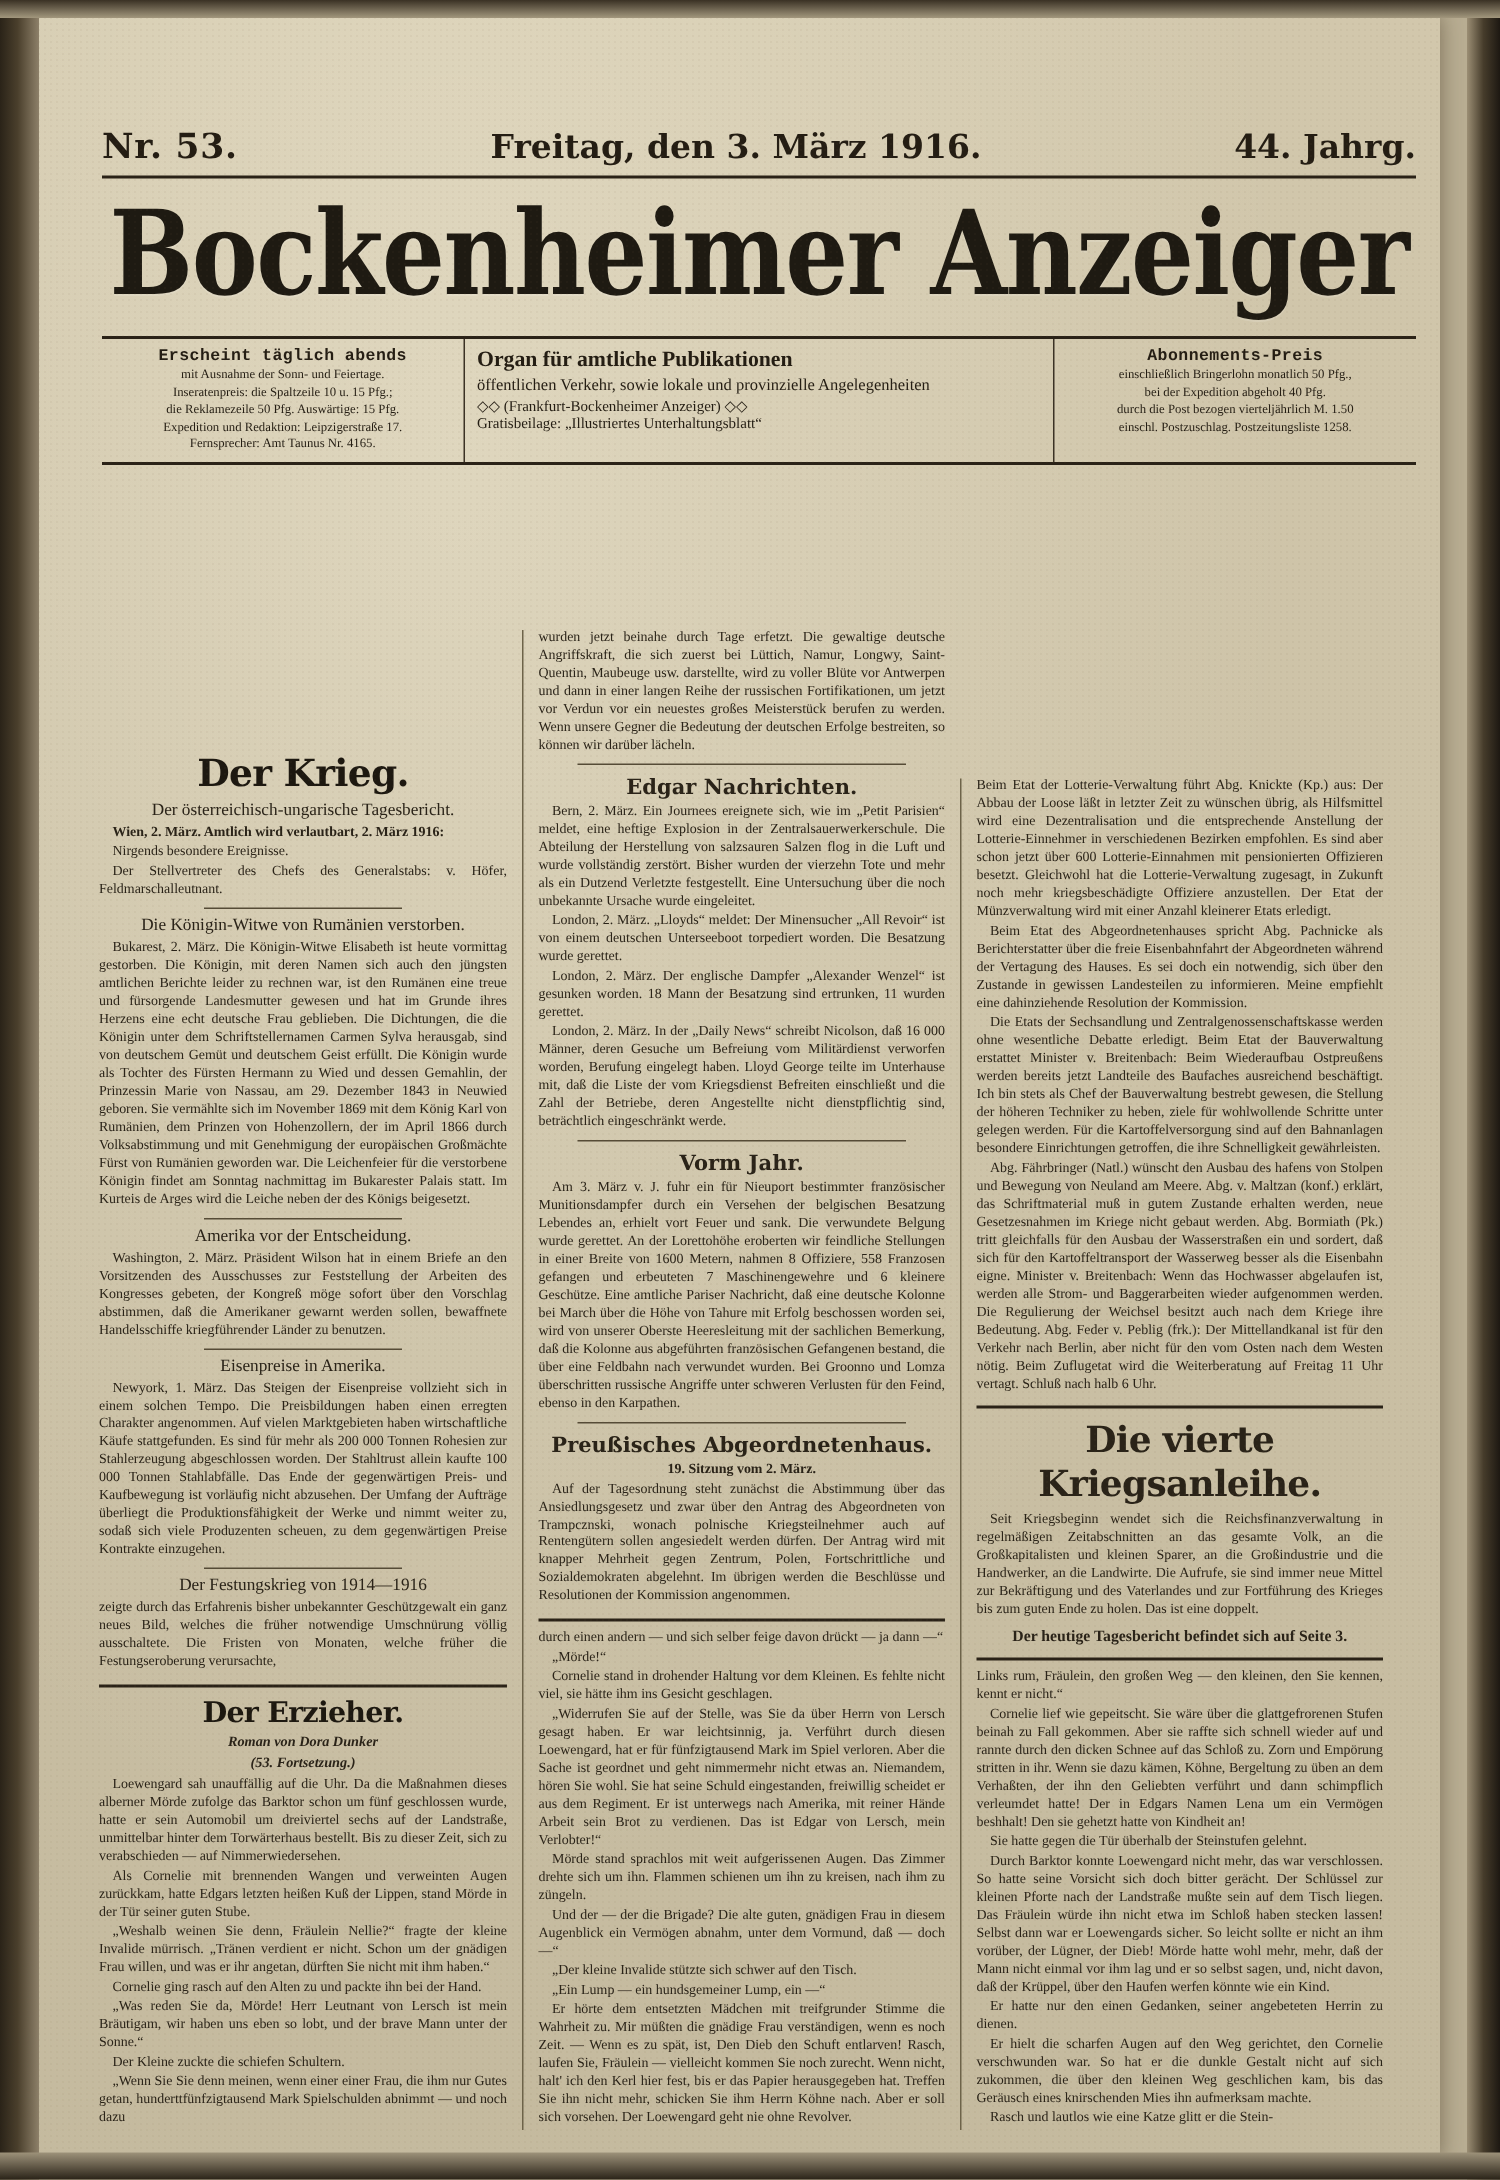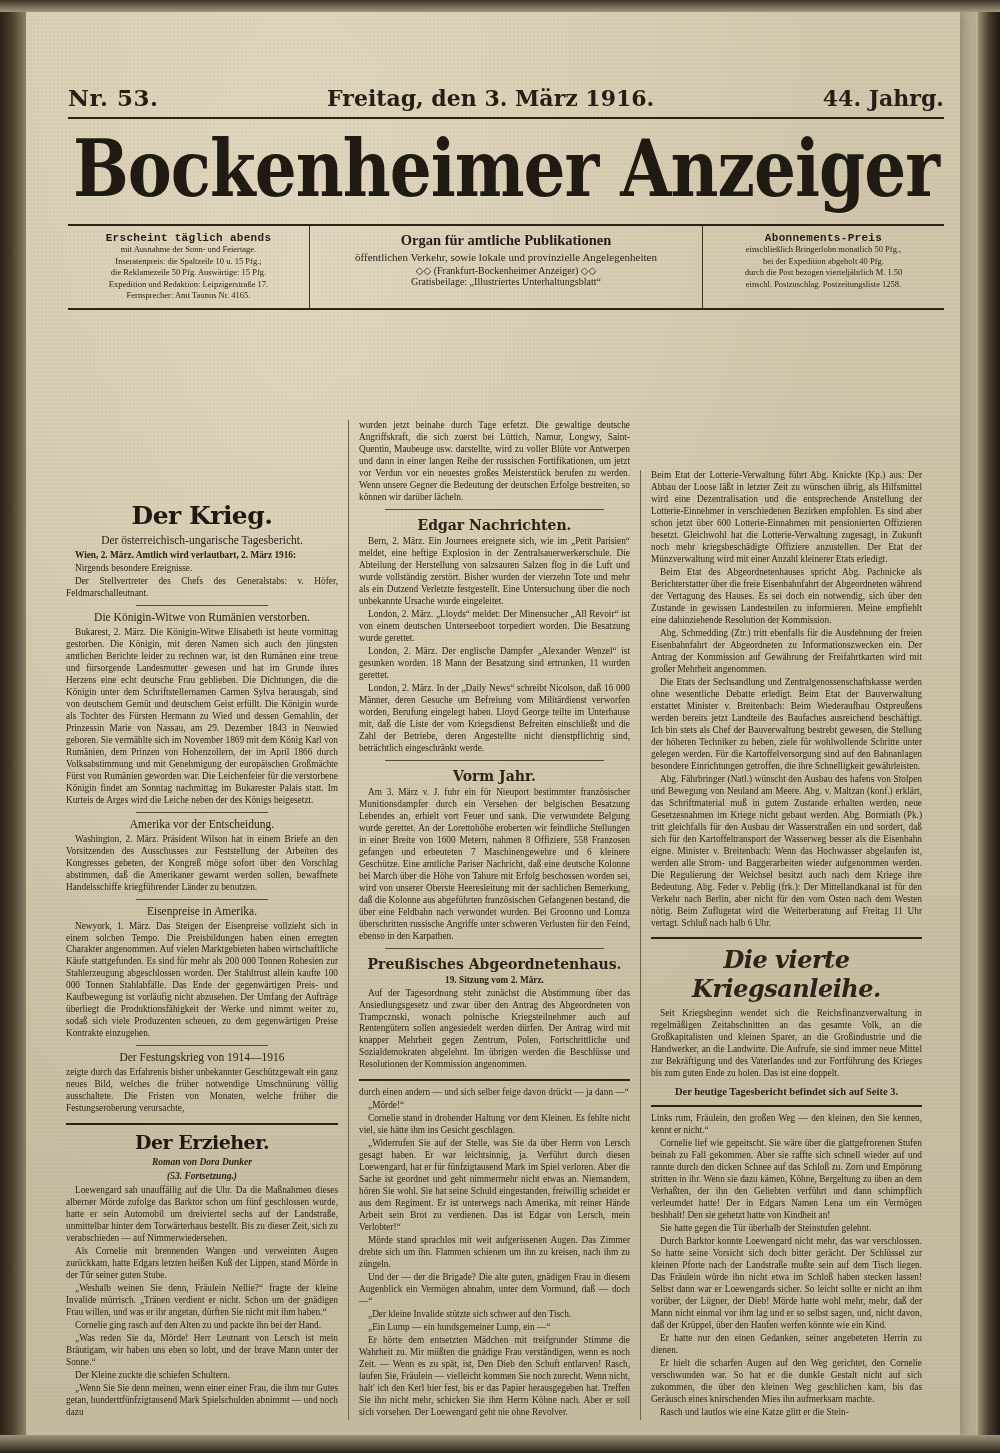--- a/index.html
+++ b/index.html
@@ -66,21 +66,21 @@
     transform-origin:center top;
   }
 
   .subbar{
     display:flex;border-top:2px solid #2a2217;border-bottom:2px solid #2a2217;
     margin-top:26px;
     color:#241d13;
   }
   .subbar .cell{padding:6px 8px;}
   .subbar .c1{width:225px;border-right:1px solid #3a3124;text-align:center;}
-  .subbar .c2{flex:1;border-right:1px solid #3a3124;text-align:center;}
+  .subbar .c2{flex:1;border-right:1px solid #3a3124;}
   .subbar .c3{width:225px;text-align:center;}
   .sb-title{font-size:11px;font-weight:bold;letter-spacing:.3px;font-family:Liberation Mono, monospace;}
   .sb-line{font-size:8.5px;line-height:1.35;}
   .c2 .big{font-size:14.5px;font-weight:bold;margin-bottom:2px;}
   .c2 .mid{font-size:11px;margin-bottom:2px;}
   .c2 .small{font-size:10px;}
 
   
   .cols{
     position:absolute;left:36px;top:350px;width:876px;height:1060px;
@@ -111,21 +111,21 @@
   .secthead{
     text-align:center;font-family:"DejaVu Serif",serif;font-weight:bold;
     font-size:14px;margin:7px 0 3px;
   }
   .rule-wide{height:2px;background:#2a2217;margin:8px 0 6px;}
   .date-line{font-weight:bold;font-size:9.3px;text-indent:9px;}
   .col-note{font-weight:bold;font-size:10.5px;text-align:center;margin-top:6px;}
   .serial-sub{text-align:center;font-size:9.5px;font-weight:bold;margin-bottom:4px;font-style:italic;}
   .big-head{
     text-align:center;font-family:"DejaVu Serif",serif;font-weight:bold;
-    font-size:24px;letter-spacing:-.5px;margin:4px 0 5px;font-style:italic;
+    font-size:24px;letter-spacing:-.5px;margin:4px 0 5px;
   }
   .noise{
     position:absolute;inset:0;pointer-events:none;
     background-image:radial-gradient(rgba(120,100,70,.12) 1px, transparent 1px);
     background-size:4px 4px;opacity:.5;
   }
 </style>
 </head>
 <body>
 
@@ -224,21 +224,20 @@
       <p>Mörde stand sprachlos mit weit aufgerissenen Augen. Das Zimmer drehte sich um ihn. Flammen schienen um ihn zu kreisen, nach ihm zu züngeln.</p>
       <p>Und der — der die Brigade? Die alte guten, gnädigen Frau in diesem Augenblick ein Vermögen abnahm, unter dem Vormund, daß — doch —“</p>
       <p>„Der kleine Invalide stützte sich schwer auf den Tisch.</p>
       <p>„Ein Lump — ein hundsgemeiner Lump, ein —“</p>
       <p>Er hörte dem entsetzten Mädchen mit treifgrunder Stimme die Wahrheit zu. Mir müßten die gnädige Frau verständigen, wenn es noch Zeit. — Wenn es zu spät, ist, Den Dieb den Schuft entlarven! Rasch, laufen Sie, Fräulein — vielleicht kommen Sie noch zurecht. Wenn nicht, halt' ich den Kerl hier fest, bis er das Papier herausgegeben hat. Treffen Sie ihn nicht mehr, schicken Sie ihm Herrn Köhne nach. Aber er soll sich vorsehen. Der Loewengard geht nie ohne Revolver.</p>
     </div>
 
     <div class="col">
       <p class="noind">Beim Etat der Lotterie-Verwaltung führt Abg. Knickte (Kp.) aus: Der Abbau der Loose läßt in letzter Zeit zu wünschen übrig, als Hilfsmittel wird eine Dezentralisation und die entsprechende Anstellung der Lotterie-Einnehmer in verschiedenen Bezirken empfohlen. Es sind aber schon jetzt über 600 Lotterie-Einnahmen mit pensionierten Offizieren besetzt. Gleichwohl hat die Lotterie-Verwaltung zugesagt, in Zukunft noch mehr kriegsbeschädigte Offiziere anzustellen. Der Etat der Münzverwaltung wird mit einer Anzahl kleinerer Etats erledigt.</p>
       <p>Beim Etat des Abgeordnetenhauses spricht Abg. Pachnicke als Berichterstatter über die freie Eisenbahnfahrt der Abgeordneten während der Vertagung des Hauses. Es sei doch ein notwendig, sich über den Zustande in gewissen Landesteilen zu informieren. Meine empfiehlt eine dahinziehende Resolution der Kommission.</p>
-      <p>Abg. Schmedding (Ztr.) tritt ebenfalls für die Ausdehnung der freien Eisenbahnfahrt der Abgeordneten zu Informationszwecken ein. Der Antrag der Kommission auf Gewährung der Freifahrtkarten wird mit großer Mehrheit angenommen.</p>
       <p>Die Etats der Sechsandlung und Zentralgenossenschaftskasse werden ohne wesentliche Debatte erledigt. Beim Etat der Bauverwaltung erstattet Minister v. Breitenbach: Beim Wiederaufbau Ostpreußens werden bereits jetzt Landteile des Baufaches ausreichend beschäftigt. Ich bin stets als Chef der Bauverwaltung bestrebt gewesen, die Stellung der höheren Techniker zu heben, ziele für wohlwollende Schritte unter gelegen werden. Für die Kartoffelversorgung sind auf den Bahnanlagen besondere Einrichtungen getroffen, die ihre Schnelligkeit gewährleisten.</p>
       <p>Abg. Fährbringer (Natl.) wünscht den Ausbau des hafens von Stolpen und Bewegung von Neuland am Meere. Abg. v. Maltzan (konf.) erklärt, das Schriftmaterial muß in gutem Zustande erhalten werden, neue Gesetzesnahmen im Kriege nicht gebaut werden. Abg. Bormiath (Pk.) tritt gleichfalls für den Ausbau der Wasserstraßen ein und sordert, daß sich für den Kartoffeltransport der Wasserweg besser als die Eisenbahn eigne. Minister v. Breitenbach: Wenn das Hochwasser abgelaufen ist, werden alle Strom- und Baggerarbeiten wieder aufgenommen werden. Die Regulierung der Weichsel besitzt auch nach dem Kriege ihre Bedeutung. Abg. Feder v. Peblig (frk.): Der Mittellandkanal ist für den Verkehr nach Berlin, aber nicht für den vom Osten nach dem Westen nötig. Beim Zuflugetat wird die Weiterberatung auf Freitag 11 Uhr vertagt. Schluß nach halb 6 Uhr.</p>
       <div class="rule-wide"></div>
       <div class="big-head">Die vierte Kriegsanleihe.</div>
       <p>Seit Kriegsbeginn wendet sich die Reichsfinanzverwaltung in regelmäßigen Zeitabschnitten an das gesamte Volk, an die Großkapitalisten und kleinen Sparer, an die Großindustrie und die Handwerker, an die Landwirte. Die Aufrufe, sie sind immer neue Mittel zur Bekräftigung und des Vaterlandes und zur Fortführung des Krieges bis zum guten Ende zu holen. Das ist eine doppelt.</p>
       <div class="col-note">Der heutige Tagesbericht befindet sich auf Seite 3.</div>
 
       <div class="rule-wide"></div>
       <p class="noind">Links rum, Fräulein, den großen Weg — den kleinen, den Sie kennen, kennt er nicht.“</p>
       <p>Cornelie lief wie gepeitscht. Sie wäre über die glattgefrorenen Stufen beinah zu Fall gekommen. Aber sie raffte sich schnell wieder auf und rannte durch den dicken Schnee auf das Schloß zu. Zorn und Empörung stritten in ihr. Wenn sie dazu kämen, Köhne, Bergeltung zu üben an dem Verhaßten, der ihn den Geliebten verführt und dann schimpflich verleumdet hatte! Der in Edgars Namen Lena um ein Vermögen beshhalt! Den sie gehetzt hatte von Kindheit an!</p>

